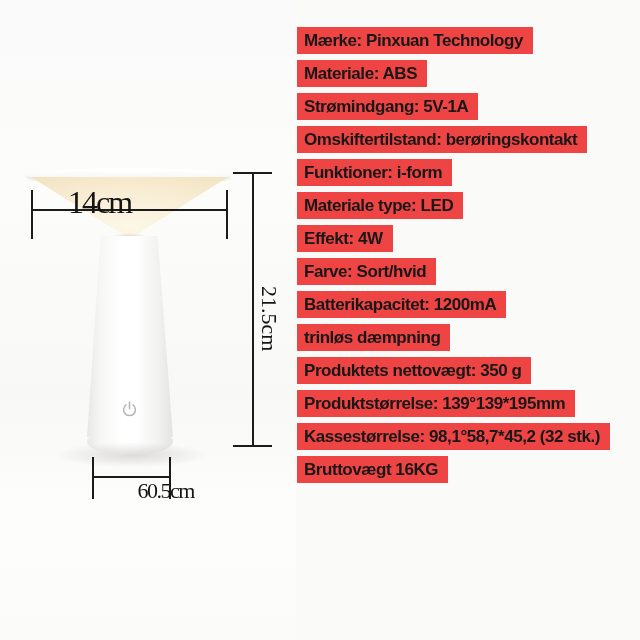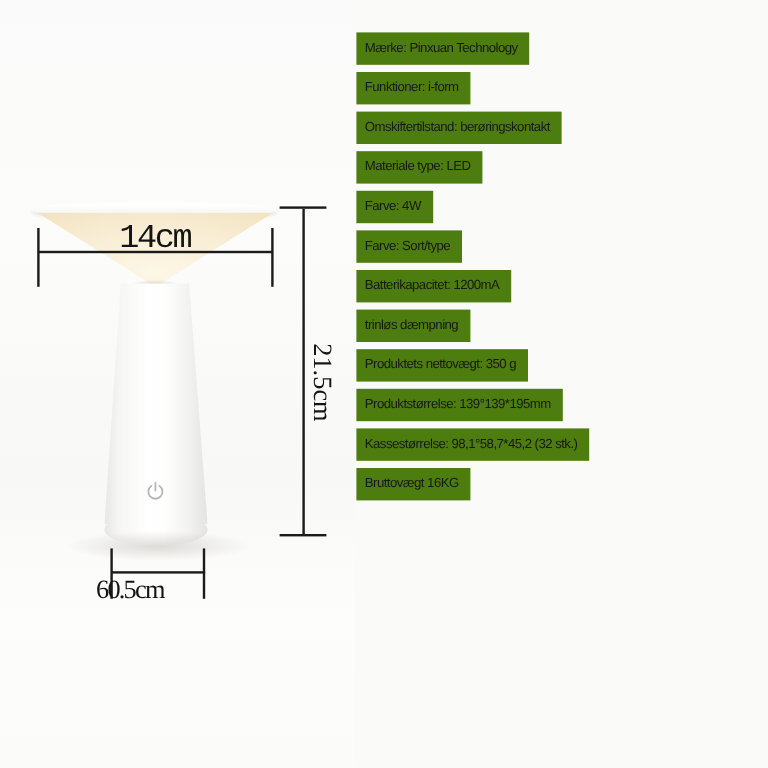--- a/index.html
+++ b/index.html
@@ -49,39 +49,39 @@
   
   .dim{background:#1b1b1b;}
   .dim-label{
     color:#141414;
     font-family:"Liberation Serif","DejaVu Serif",serif;
     font-weight:400;white-space:nowrap;
   }
   .dim-w-line{left:32px;top:209px;width:195px;height:2px;}
   .dim-w-tick-l{left:31px;top:190px;width:2px;height:49px;}
   .dim-w-tick-r{left:226px;top:190px;width:2px;height:49px;}
-  .dim-w-label{left:68px;top:184px;width:122px;text-align:center;font-size:28px;letter-spacing:-2px;font-family:Liberation Mono, monospace;}
+  .dim-w-label{left:68px;top:184px;width:122px;font-size:32px;letter-spacing:-2px;}
   .dim-h-line{left:252px;top:174px;width:2px;height:272px;}
   .dim-h-cap-t{left:233px;top:172px;width:39px;height:2px;}
   .dim-h-cap-b{left:233px;top:445px;width:39px;height:2px;}
   .dim-h-label{
     left:256px;top:286px;font-size:22px;letter-spacing:0px;
     writing-mode:vertical-rl;
   }
   .dim-b-line{left:93px;top:476px;width:78px;height:2px;}
   .dim-b-tick-l{left:92px;top:457px;width:2px;height:42px;}
   .dim-b-tick-r{left:169px;top:457px;width:2px;height:42px;}
-  .dim-b-label{left:80px;top:478px;width:126px;text-align:left;font-size:22px;letter-spacing:-1.5px;}
+  .dim-b-label{left:68px;top:478px;width:126px;text-align:right;font-size:22px;letter-spacing:-1.5px;}
   
   .specs-panel{position:absolute;left:297px;top:27px;width:343px;}
   .spec-row{
-    display:table;background:#4d7c0f;
+    display:table;background:#ef4444;
     margin:0 0 6px 0;padding:0 10px 0 7px;
     line-height:27px;height:27px;
-    font-size:11px;font-weight:400;letter-spacing:-0.45px;
+    font-size:17px;font-weight:700;letter-spacing:-0.45px;
     color:#181818;white-space:nowrap;
   }
 </style>
 </head>
 <body>
 
 <div class="page">
 
   <div class="photo-panel">
 
@@ -108,25 +108,27 @@
     <div class="abs dim-label dim-h-label">21.5cm</div>
 
     <div class="abs dim dim-b-line"></div>
     <div class="abs dim dim-b-tick-l"></div>
     <div class="abs dim dim-b-tick-r"></div>
     <div class="abs dim-label dim-b-label">60.5cm</div>
   </div>
 
   <div class="specs-panel">
     <div class="spec-row">Mærke: Pinxuan Technology</div>
+    <div class="spec-row">Materiale: ABS</div>
+    <div class="spec-row">Strømindgang: 5V-1A</div>
+    <div class="spec-row">Omskiftertilstand: berøringskontakt</div>
     <div class="spec-row">Funktioner: i-form</div>
-    <div class="spec-row">Omskiftertilstand: berøringskontakt</div>
     <div class="spec-row">Materiale type: LED</div>
-    <div class="spec-row">Farve: 4W</div>
-    <div class="spec-row">Farve: Sort/type</div>
+    <div class="spec-row">Effekt: 4W</div>
+    <div class="spec-row">Farve: Sort/hvid</div>
     <div class="spec-row">Batterikapacitet: 1200mA</div>
     <div class="spec-row">trinløs dæmpning</div>
     <div class="spec-row">Produktets nettovægt: 350 g</div>
     <div class="spec-row">Produktstørrelse: 139°139*195mm</div>
     <div class="spec-row">Kassestørrelse: 98,1°58,7*45,2 (32 stk.)</div>
     <div class="spec-row">Bruttovægt 16KG</div>
   </div>
 
 </div>
 

